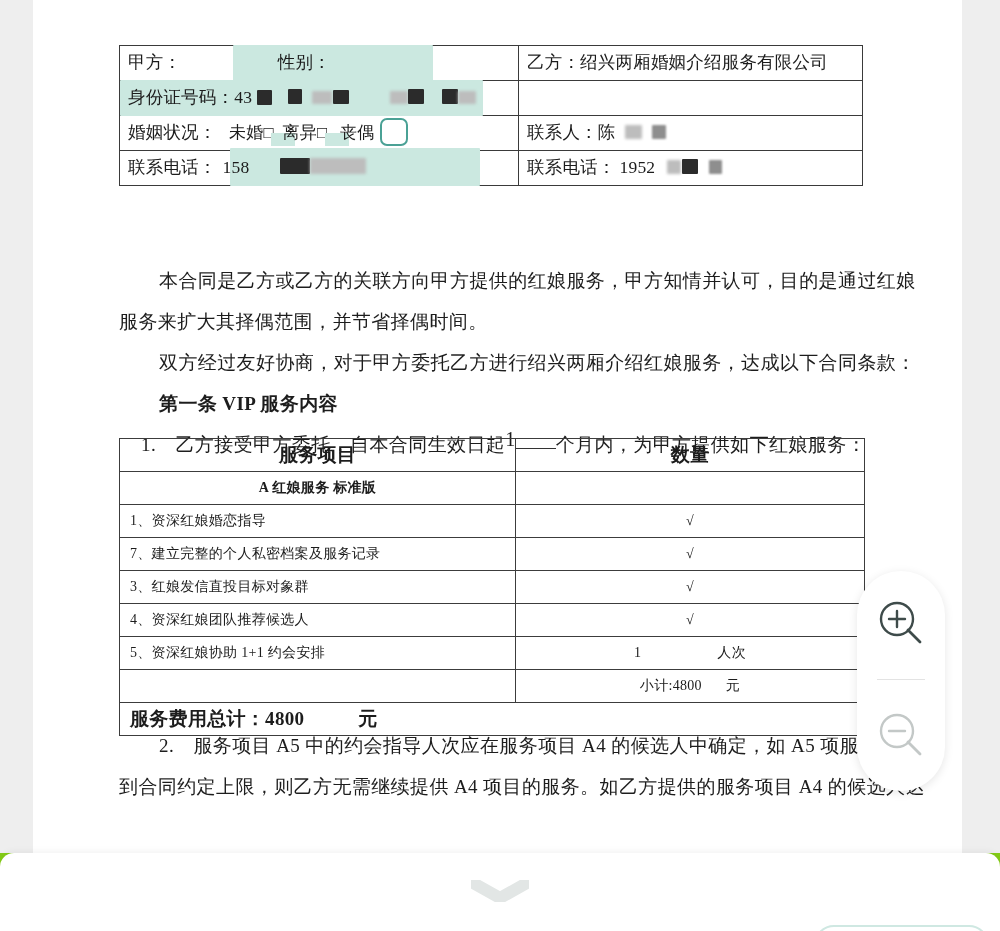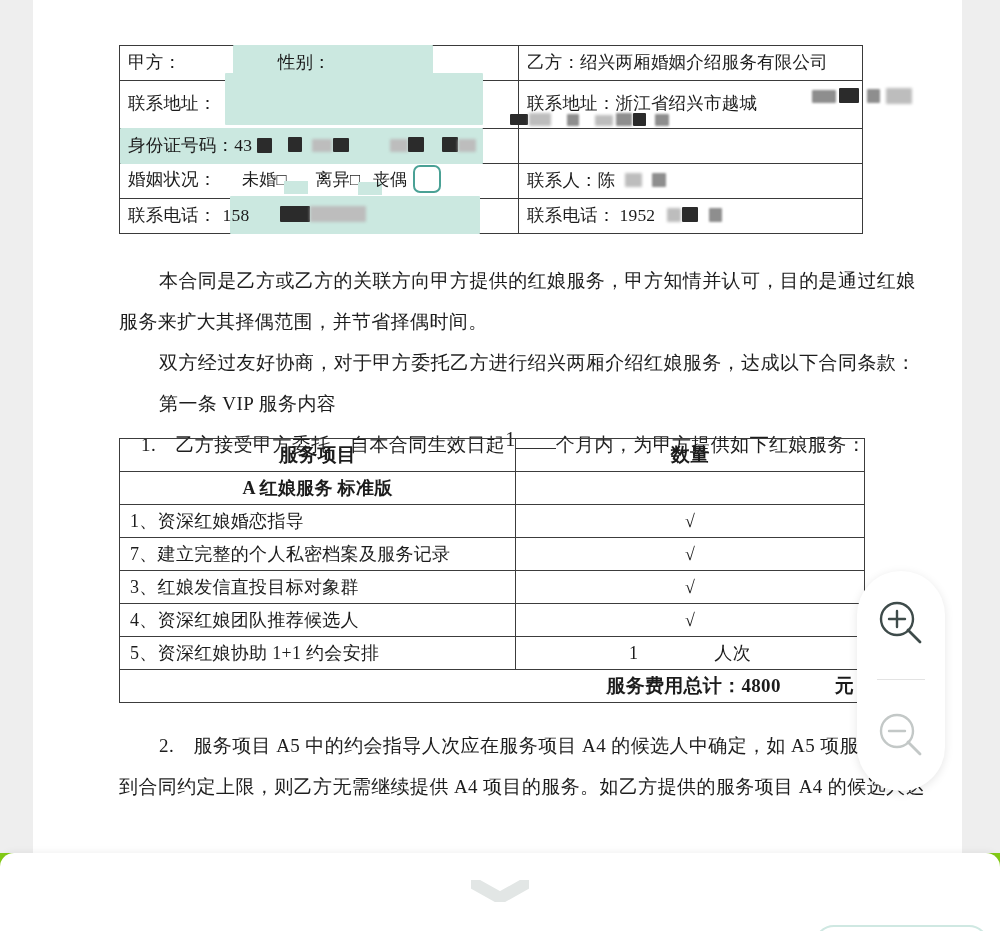--- a/index.html
+++ b/index.html
@@ -151,21 +151,21 @@
 
   
   .para {
     position: absolute;
     font-size: 19px;
     line-height: 41px;
     color: #1d1d1d;
     letter-spacing: 0.4px;
     white-space: nowrap;
   }
-  .para.bold { font-weight: normal; }
+  .para.bold { font-weight: bold; }
 
   .hand-num {
     font-family: "Liberation Serif", serif;
     font-size: 20px;
     position: relative;
     top: -5px;
   }
   .blank-underline {
     display: inline-block;
     width: 40px;
@@ -177,41 +177,40 @@
   .svc-table {
     position: absolute;
     left: 86px;
     top: 438px;
     width: 745px;
     border-collapse: collapse;
     table-layout: fixed;
   }
   .svc-table td {
     border: 1px solid #3c3c3c;
-    font-size: 18px;
+    font-size: 14px;
     color: #1c1c1c;
     height: 33px;
     padding: 2px 10px;
     letter-spacing: 0.3px;
     white-space: nowrap;
   }
   .svc-table td.th {
     text-align: center;
     font-weight: bold;
     font-size: 19px;
   }
   .svc-table td.ctr { text-align: center; }
   .svc-table td.sub {
     text-align: center;
     font-weight: bold;
   }
   .svc-table td.total {
     font-weight: bold;
     font-size: 19px;
-    text-align: right;
   }
   .check { font-size: 19px; }
   .qty-wrap { display: inline-block; width: 100%; text-align: center; }
   .qty-num { display: inline-block; }
   .qty-unit { display: inline-block; margin-left: 76px; }
   .sub-line { display: inline-block; width: 100%; text-align: center; }
   .sub-unit { margin-left: 24px; }
 
   
   #zoom-ctrl {
@@ -270,65 +269,45 @@
             <td>
               <div class="hl" style="left:113px; top:-1px; width:200px; height:36px;"></div>
               <span class="txt">甲方：</span>
               <span class="txt" style="padding-left:92px;">性别：</span>
             </td>
             <td>
               <span class="txt">乙方：</span><span class="txt">绍兴两厢婚姻介绍服务有限公司</span>
             </td>
           </tr>
 
-          <tr>
-            <td class="tall">
-              <div class="hl" style="left:105px; top:-8px; width:258px; height:52px;"></div>
-              <span class="txt">联系地址：</span>
-            </td>
-            <td class="tall">
-              <span class="txt">联系地址：</span><span class="txt">浙江省绍兴市越城</span>
-              <div class="blk soft" style="left:293px; top:9px;  width:24px; height:13px;"></div>
-              <div class="blk" style="left:320px; top:7px;  width:20px; height:15px;"></div>
-              <div class="blk soft" style="left:348px; top:8px;  width:13px; height:14px;"></div>
-              <div class="blk softer" style="left:367px; top:7px;  width:26px; height:16px;"></div>
-              <div class="blk" style="left:-9px;  top:33px; width:18px; height:11px;"></div>
-              <div class="blk softer" style="left:10px;  top:32px; width:22px; height:13px;"></div>
-              <div class="blk soft" style="left:48px;  top:33px; width:12px; height:12px;"></div>
-              <div class="blk softer" style="left:76px;  top:34px; width:18px; height:11px;"></div>
-              <div class="blk soft" style="left:97px;  top:32px; width:16px; height:13px;"></div>
-              <div class="blk" style="left:114px; top:32px; width:13px; height:13px;"></div>
-              <div class="blk soft" style="left:136px; top:33px; width:14px; height:12px;"></div>
-            </td>
-          </tr>
 
           <tr>
             <td>
               <div class="hl" style="left:0px; top:-1px; width:363px; height:36px;"></div>
               <span class="txt">身份证号码：</span><span class="txt" style="font-family:'Liberation Serif',serif;">43</span>
               <div class="blk" style="left:137px; top:9px;  width:15px; height:15px;"></div>
               <div class="blk" style="left:168px; top:8px;  width:14px; height:15px;"></div>
               <div class="blk softer" style="left:192px; top:10px; width:20px; height:13px;"></div>
               <div class="blk" style="left:213px; top:9px;  width:16px; height:14px;"></div>
               <div class="blk softer" style="left:270px; top:10px; width:18px; height:13px;"></div>
               <div class="blk" style="left:288px; top:8px;  width:16px; height:15px;"></div>
               <div class="blk" style="left:322px; top:8px;  width:16px; height:15px;"></div>
               <div class="blk softer" style="left:338px; top:10px; width:18px; height:13px;"></div>
             </td>
             <td></td>
           </tr>
 
           <tr>
             <td>
               <span class="txt">婚姻状况：</span>
-              <span class="ckbox" style="margin-left:21px;">
+              <span class="ckbox" style="margin-left:8px;">
                 <span class="ck-hl" style="left:42px; width:24px;"></span>
                 <span>未婚□</span>
               </span>
-              <span class="ckbox" style="margin-left:24px;font-family:Liberation Mono, monospace;">
+              <span class="ckbox" style="margin-left:4px;">
                 <span class="ck-hl" style="left:42px; width:24px;"></span>
                 <span>离异□</span>
               </span>
               <span class="ckbox" style="margin-left:8px;">
                 <span>丧偶</span>
                 <span class="ck-ring" style="left:40px; top:-4px;"></span>
               </span>
             </td>
             <td>
               <span class="txt">联系人：</span><span class="txt">陈</span>
@@ -399,20 +378,28 @@
           </tr>
           <tr>
             <td>5、资深红娘协助 1+1 约会安排</td>
             <td>
               <span class="qty-wrap">
                 <span class="qty-num">1</span><span class="qty-unit">人次</span>
               </span>
             </td>
           </tr>
 
+          <tr>
+            <td></td>
+            <td>
+              <span class="sub-line">
+                <span>小计:</span><span>4800</span><span class="sub-unit">元</span>
+              </span>
+            </td>
+          </tr>
 
           <tr>
             <td class="total" colspan="2">
               <span>服务费用总计：</span><span>4800</span><span style="margin-left:54px;">元</span>
             </td>
           </tr>
         </tbody>
           </table>
 
         <div class="para" style="left:86px; top:725px; padding-left:40px;">2.　服务项目 A5 中的约会指导人次应在服务项目 A4 的候选人中确定，如 A5 项服务人数达</div>

